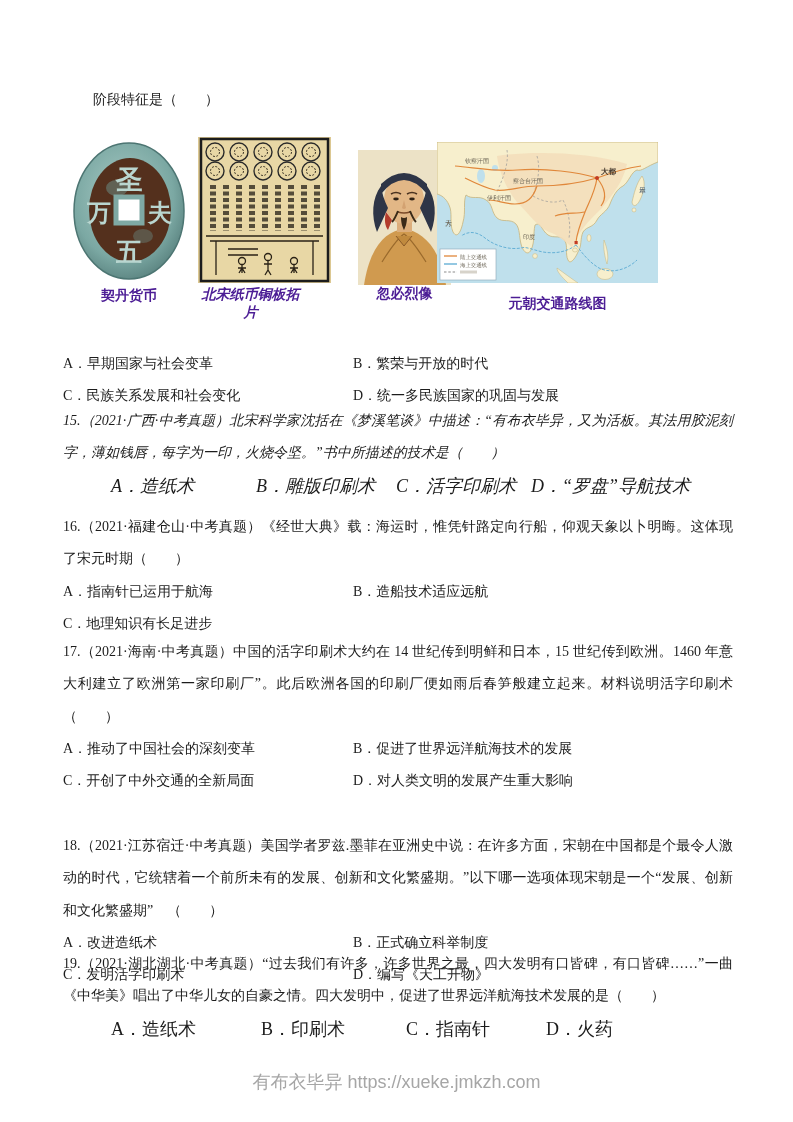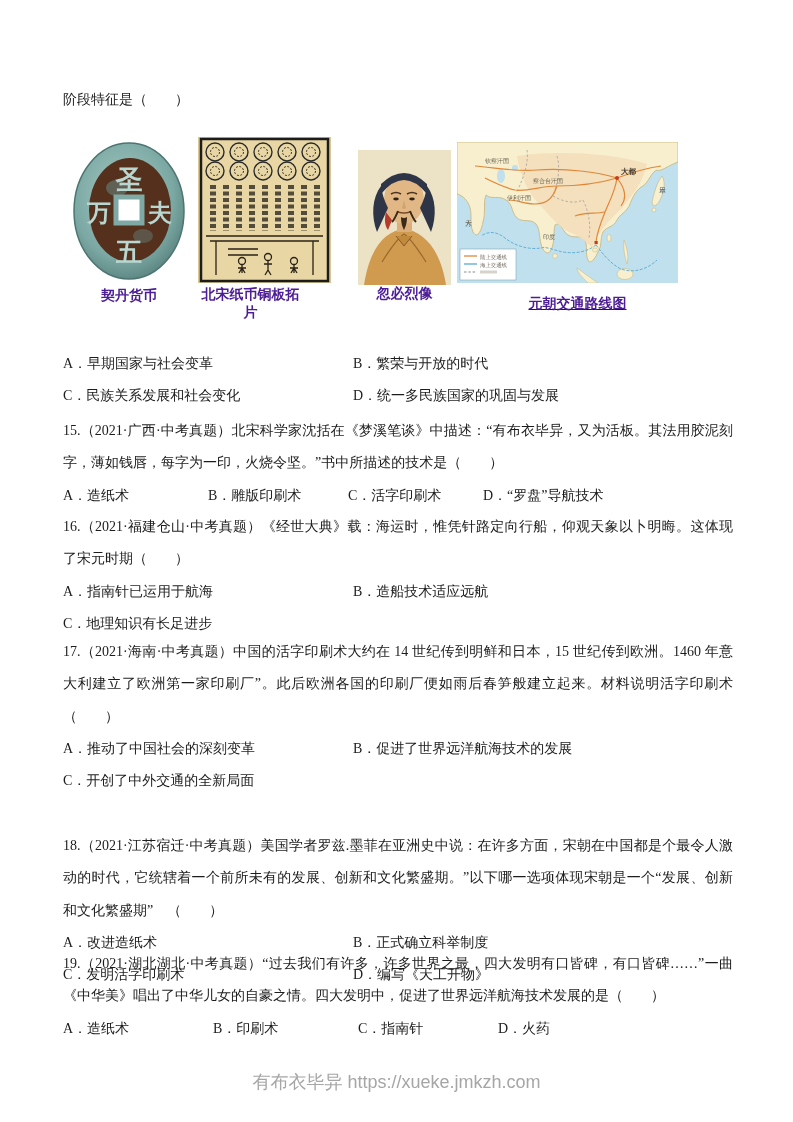--- a/index.html
+++ b/index.html
@@ -5,25 +5,25 @@
   html,body{margin:0;padding:0;background:#ffffff;}
   .page{
     position:relative;
     width:793px;height:1122px;
     background:#ffffff;
     font-family:"Liberation Serif","DejaVu Serif",serif;
     color:#1c1c1c;
     overflow:hidden;
   }
   .abs{position:absolute;}
-  .textline{font-size:14px;line-height:32.3px;white-space:nowrap;}
+  .textline{font-size:14px;line-height:32.3px;white-space:nowrap;margin-left:30px;}
   .stem{font-size:14px;line-height:32.3px;text-align:justify;margin:0;}
   .qblock{position:absolute;left:63px;width:670px;}
   .optgrid2{display:grid;grid-template-columns:290px auto;font-size:14px;line-height:32.3px;}
-  .optgrid4{display:grid;grid-template-columns:145px 140px 135px auto;font-size:14px;line-height:32.3px;}
+  .optgrid4{display:grid;grid-template-columns:145px 140px 135px auto;font-size:18px;line-height:32.3px;margin-left:48px;}
   .opt{white-space:nowrap;}
   .figures{position:absolute;left:63px;top:137px;width:670px;height:168px;}
   .fig{position:absolute;}
   .fig svg{display:block;}
   .figcap{
     text-align:center;
     font-family:"Liberation Sans","DejaVu Sans",sans-serif;
     font-weight:700;font-size:14px;color:#4c1d95;
   }
   .watermark{
@@ -57,21 +57,21 @@
         <ellipse cx="70" cy="94" rx="10" ry="7" fill="#6f9e9a" opacity="0.35"></ellipse>
         <text x="56" y="47" text-anchor="middle" font-size="27" font-weight="bold" fill="#b9d6d0">圣</text>
         <text x="56" y="119" text-anchor="middle" font-size="26" font-weight="bold" fill="#b9d6d0">五</text>
         <text x="26" y="79" text-anchor="middle" font-size="24" font-weight="bold" fill="#b9d6d0">万</text>
         <text x="87" y="79" text-anchor="middle" font-size="24" font-weight="bold" fill="#b9d6d0">夫</text>
         <rect x="43" y="55" width="26" height="26" fill="#ffffff" stroke="#7fa9a4" stroke-width="5"></rect>
       </svg>
       <div class="figcap" style="margin-top:7px;">契丹货币</div>
     </div>
 
-    <div class="fig" style="left:135px;top:0px;width:105px;">
+    <div class="fig" style="left:135px;top:0px;width:105px;font-style:italic;">
       <svg width="133" height="146" viewBox="0 0 133 146">
         <rect width="133" height="146" fill="#dcc892"></rect>
         <rect x="3" y="2" width="127" height="142" fill="#e8d7a5" stroke="#1c1c1c" stroke-width="2.5"></rect>
         <g stroke="#2a2a2a" stroke-width="1.4" fill="none">
           <circle cx="17" cy="15" r="9"></circle>
             <circle cx="41" cy="15" r="9"></circle>
             <circle cx="65" cy="15" r="9"></circle>
             <circle cx="89" cy="15" r="9"></circle>
             <circle cx="113" cy="15" r="9"></circle>
           <circle cx="17" cy="34" r="9"></circle>
@@ -136,21 +136,21 @@
         <ellipse cx="38" cy="49" rx="2.8" ry="1.4" fill="#2e2115"></ellipse>
         <ellipse cx="54" cy="49" rx="2.8" ry="1.4" fill="#2e2115"></ellipse>
         <path d="M46,50 L44,58 Q46,60 48,58 Z" fill="#d3a271"></path>
         <path d="M40,62 Q46,64 52,62" stroke="#7a4a28" stroke-width="1.4" fill="none"></path>
         <path d="M40,61 C38,66 36,70 34,72 M52,61 C54,66 56,70 58,72" stroke="#3a2a18" stroke-width="2" fill="none"></path>
         <path d="M43,67 C43,74 45,78 46,80 C47,78 49,74 49,67 Q46,69 43,67 Z" fill="#3a2a18"></path>
       </svg>
       <div class="figcap" style="margin-top:0;">忽必烈像</div>
     </div>
 
-    <div class="fig" style="left:394px;top:5px;width:241px;text-decoration:underline;">
+    <div class="fig" style="left:374px;top:5px;width:241px;">
       <svg width="221" height="141" viewBox="0 0 221 141">
         <rect width="221" height="141" fill="#bfe0ec"></rect>
         <path d="M0,0 L221,0 L221,20 C210,24 204,30 200,28 C194,30 192,40 186,44 C180,47 176,54 173,62 C170,70 163,72 160,78 C156,86 150,84 146,90 C143,97 145,104 141,110 C138,117 133,123 131,118 C128,112 131,104 128,99 C124,92 117,97 111,93 C104,88 104,79 98,83 C96,92 98,100 94,108 C91,114 86,110 84,102 C82,94 83,87 79,82 C73,76 66,81 60,76 C54,70 56,62 49,58 C42,53 35,58 29,53 C26,60 29,70 26,80 C24,90 20,97 16,90 C12,81 16,71 12,63 C9,56 4,53 0,52 Z" fill="#f7efcd" stroke="#c6b47c" stroke-width="0.8"></path>
         <path d="M60,14 C90,9 150,9 190,22 C186,40 176,52 165,66 C150,80 140,92 135,105 C128,100 120,92 112,90 C100,84 90,70 80,60 C70,48 62,30 60,14 Z" fill="#f3ddba" opacity="0.85"></path>
         <path d="M205,34 C209,40 207,50 203,58 C200,64 196,66 195,60 C197,52 199,42 205,34 Z" fill="#f7efcd" stroke="#c6b47c" stroke-width="0.6"></path>
         <circle cx="197" cy="68" r="2" fill="#f7efcd" stroke="#c6b47c" stroke-width="0.5"></circle>
         <ellipse cx="152" cy="96" rx="2" ry="3.5" fill="#f7efcd" stroke="#c6b47c" stroke-width="0.5"></ellipse>
         <ellipse cx="138" cy="108" rx="2.5" ry="2" fill="#f7efcd" stroke="#c6b47c" stroke-width="0.5"></ellipse>
         <path d="M167,98 C170,106 172,114 170,122 C168,116 166,106 167,98 Z" fill="#f7efcd" stroke="#c6b47c" stroke-width="0.5"></path>
         <ellipse cx="168" cy="132" rx="8" ry="5.5" fill="#f7efcd" stroke="#c6b47c" stroke-width="0.5"></ellipse>
@@ -199,21 +199,21 @@
     </div>
   </div>
 
   <div class="qblock optgrid2" style="top:348px;">
     <span class="opt">A．早期国家与社会变革</span>
     <span class="opt">B．繁荣与开放的时代</span>
     <span class="opt">C．民族关系发展和社会变化</span>
     <span class="opt">D．统一多民族国家的巩固与发展</span>
   </div>
 
-  <div class="qblock" style="top:415px;">
+  <div class="qblock" style="top:405px;font-style:italic;">
     <p class="stem">15.（2021·广西·中考真题）北宋科学家沈括在《梦溪笔谈》中描述：“有布衣毕异，又为活板。其法用胶泥刻字，薄如钱唇，每字为一印，火烧令坚。”书中所描述的技术是（　　）</p>
     <div class="optgrid4">
       <span class="opt">A．造纸术</span>
       <span class="opt">B．雕版印刷术</span>
       <span class="opt">C．活字印刷术</span>
       <span class="opt">D．“罗盘”导航技术</span>
     </div>
   </div>
 
   <div class="qblock" style="top:511px;">
@@ -224,20 +224,21 @@
       <span class="opt">C．地理知识有长足进步</span>
     </div>
   </div>
 
   <div class="qblock" style="top:636px;">
     <p class="stem">17.（2021·海南·中考真题）中国的活字印刷术大约在 14 世纪传到明鲜和日本，15 世纪传到欧洲。1460 年意大利建立了欧洲第一家印刷厂”。此后欧洲各国的印刷厂便如雨后春笋般建立起来。材料说明活字印刷术（　　）</p>
     <div class="optgrid2">
       <span class="opt">A．推动了中国社会的深刻变革</span>
       <span class="opt">B．促进了世界远洋航海技术的发展</span>
       <span class="opt">C．开创了中外交通的全新局面</span>
+      <span class="opt">D．对人类文明的发展产生重大影响</span>
     </div>
   </div>
 
   <div class="qblock" style="top:830px;">
     <p class="stem">18.（2021·江苏宿迁·中考真题）美国学者罗兹.墨菲在亚洲史中说：在许多方面，宋朝在中国都是个最令人激动的时代，它统辖着一个前所未有的发展、创新和文化繁盛期。”以下哪一选项体现宋朝是一个“发展、创新和文化繁盛期”　（　　）</p>
     <div class="optgrid2">
       <span class="opt">A．改进造纸术</span>
       <span class="opt">B．正式确立科举制度</span>
       <span class="opt">C．发明活字印刷术</span>
       <span class="opt">D．编写《天工开物》</span>

